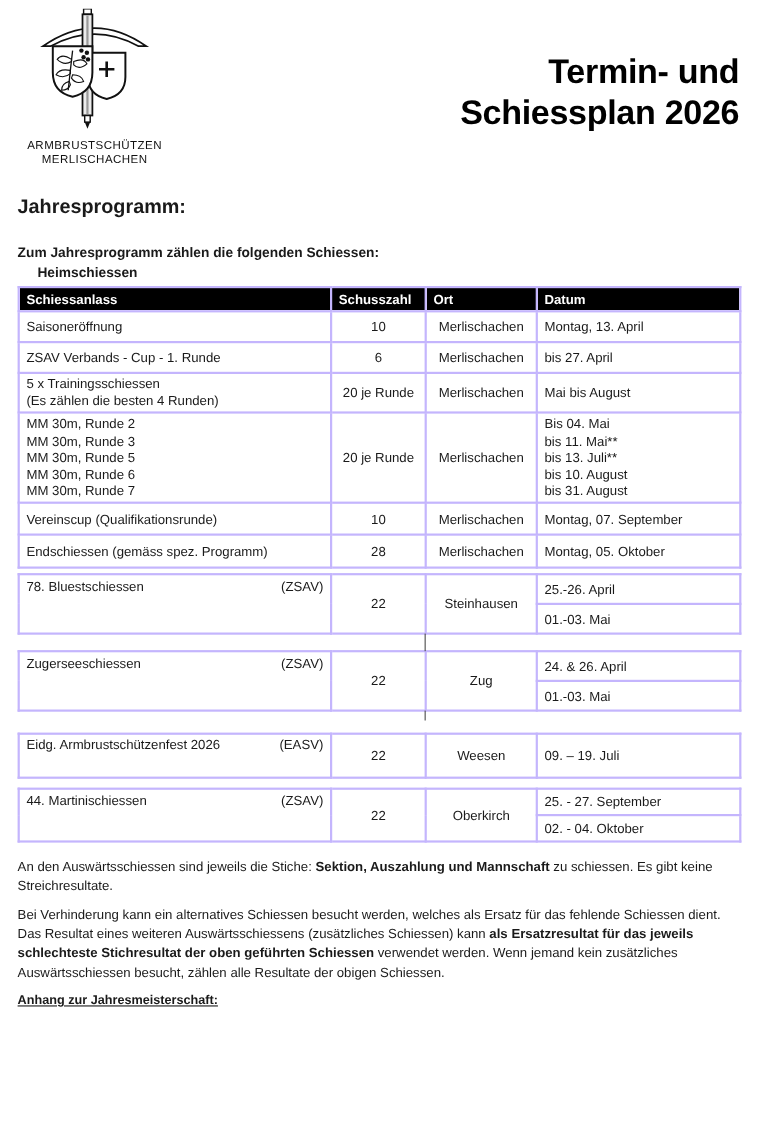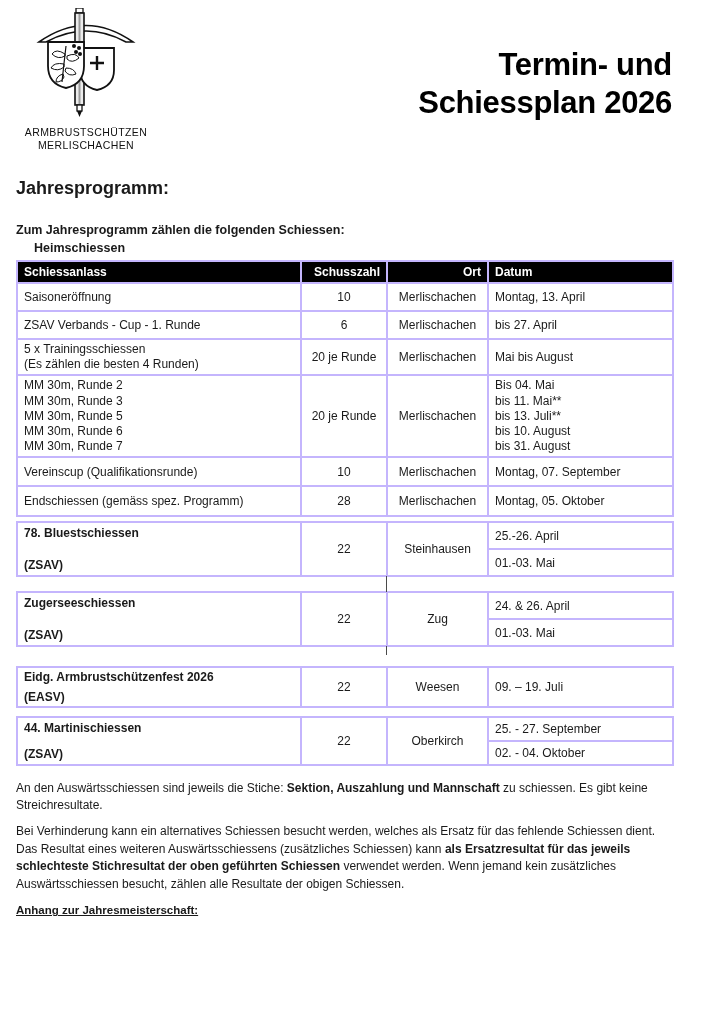--- a/index.html
+++ b/index.html
@@ -19,30 +19,30 @@
   .h-program{font-size:18px;font-weight:bold;margin-top:26px;}
   .h-intro{font-size:12.5px;font-weight:bold;margin-top:24px;}
   .h-sub{font-size:12.5px;font-weight:bold;margin-top:4px;margin-left:6px;padding-left:12px;}
   .h-away{margin-top:14px;}
   
   table.sched{border-collapse:collapse;width:656px;table-layout:fixed;margin-top:5px;font-size:12px;}
   table.sched td,table.sched th{border:2px solid #c4b5fd;overflow:hidden;}
   col.w1{width:284px;}col.w2{width:86px;}col.w3{width:101px;}col.w4{width:185px;}
   th{background:#000;color:#fff;font-weight:bold;font-size:12px;padding:1px 6px;height:18px;border-color:#000;}
   .th-left{text-align:left;}
-  .th-center{text-align:right;}
+  .th-center{text-align:left;}
   td.c1{padding:2px 6px;vertical-align:middle;text-align:left;}
   td.c2,td.c3{padding:2px 0;vertical-align:middle;text-align:center;}
   td.c4{padding:2px 6px;vertical-align:middle;text-align:left;}
   .ml{line-height:15.2px;}
   tr.r-h28{height:28px;}tr.r-h32{height:32px;}tr.r-h30{height:30px;}tr.r-h76{height:76px;}tr.r-h29{height:29px;}
   
   table.away{margin-top:4px;}
   tr.a27{height:27px;}tr.a23{height:23px;}tr.a24{height:24px;}tr.a40{height:40px;}
-  .stack{display:flex;flex-direction:column;justify-content:space-between;font-weight:bold;}
+  .stack{display:flex;justify-content:space-between;}
   .sh46{height:46px;}.sh39{height:39px;}.sh40{height:40px;}.sh34{height:34px;}
   .tgap{position:relative;width:656px;}
   .g14{height:14px;}.g7{height:7px;}.g12{height:12px;}.g8{height:8px;}
   .vline{position:absolute;left:370px;top:-1px;bottom:-1px;width:1px;background:#4a4a4a;}
   
   .notes{width:676px;font-size:12px;}
   .p1{margin-top:14px;line-height:17px;}
   .p2{margin-top:9px;line-height:17.5px;}
   .p3{margin-top:9px;font-size:11.5px;line-height:17px;}
   .b{font-weight:bold;}

